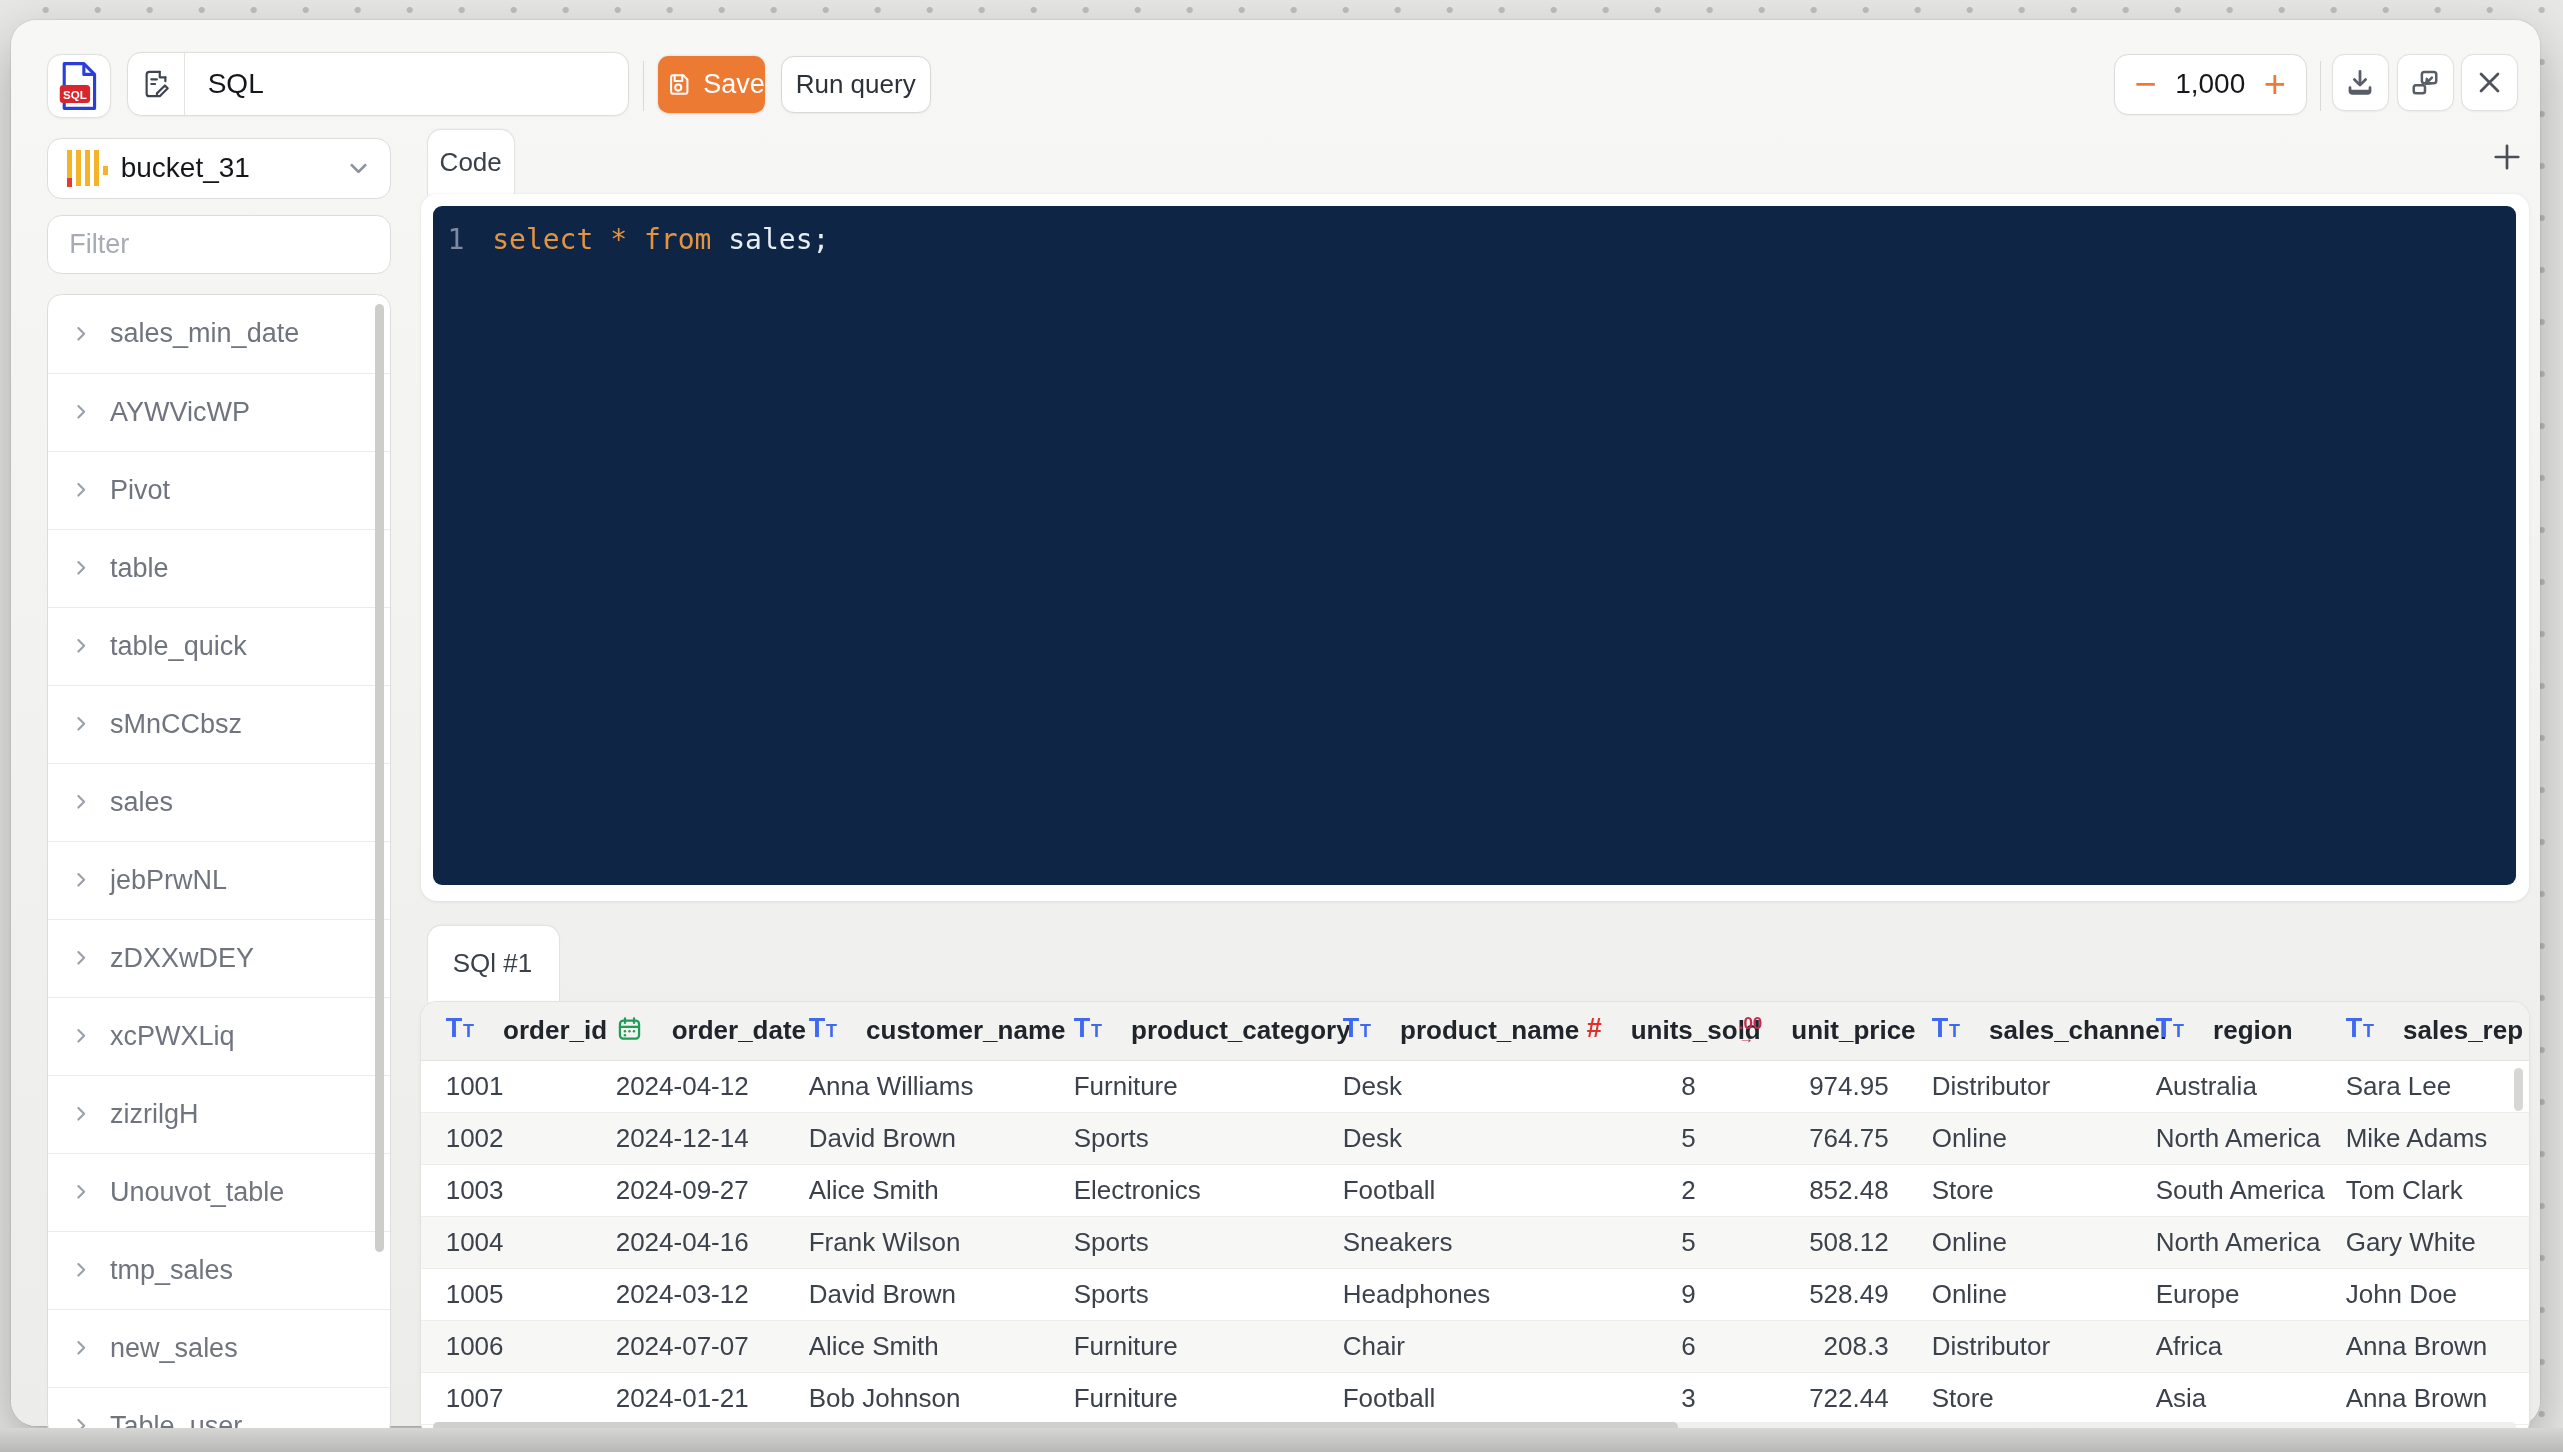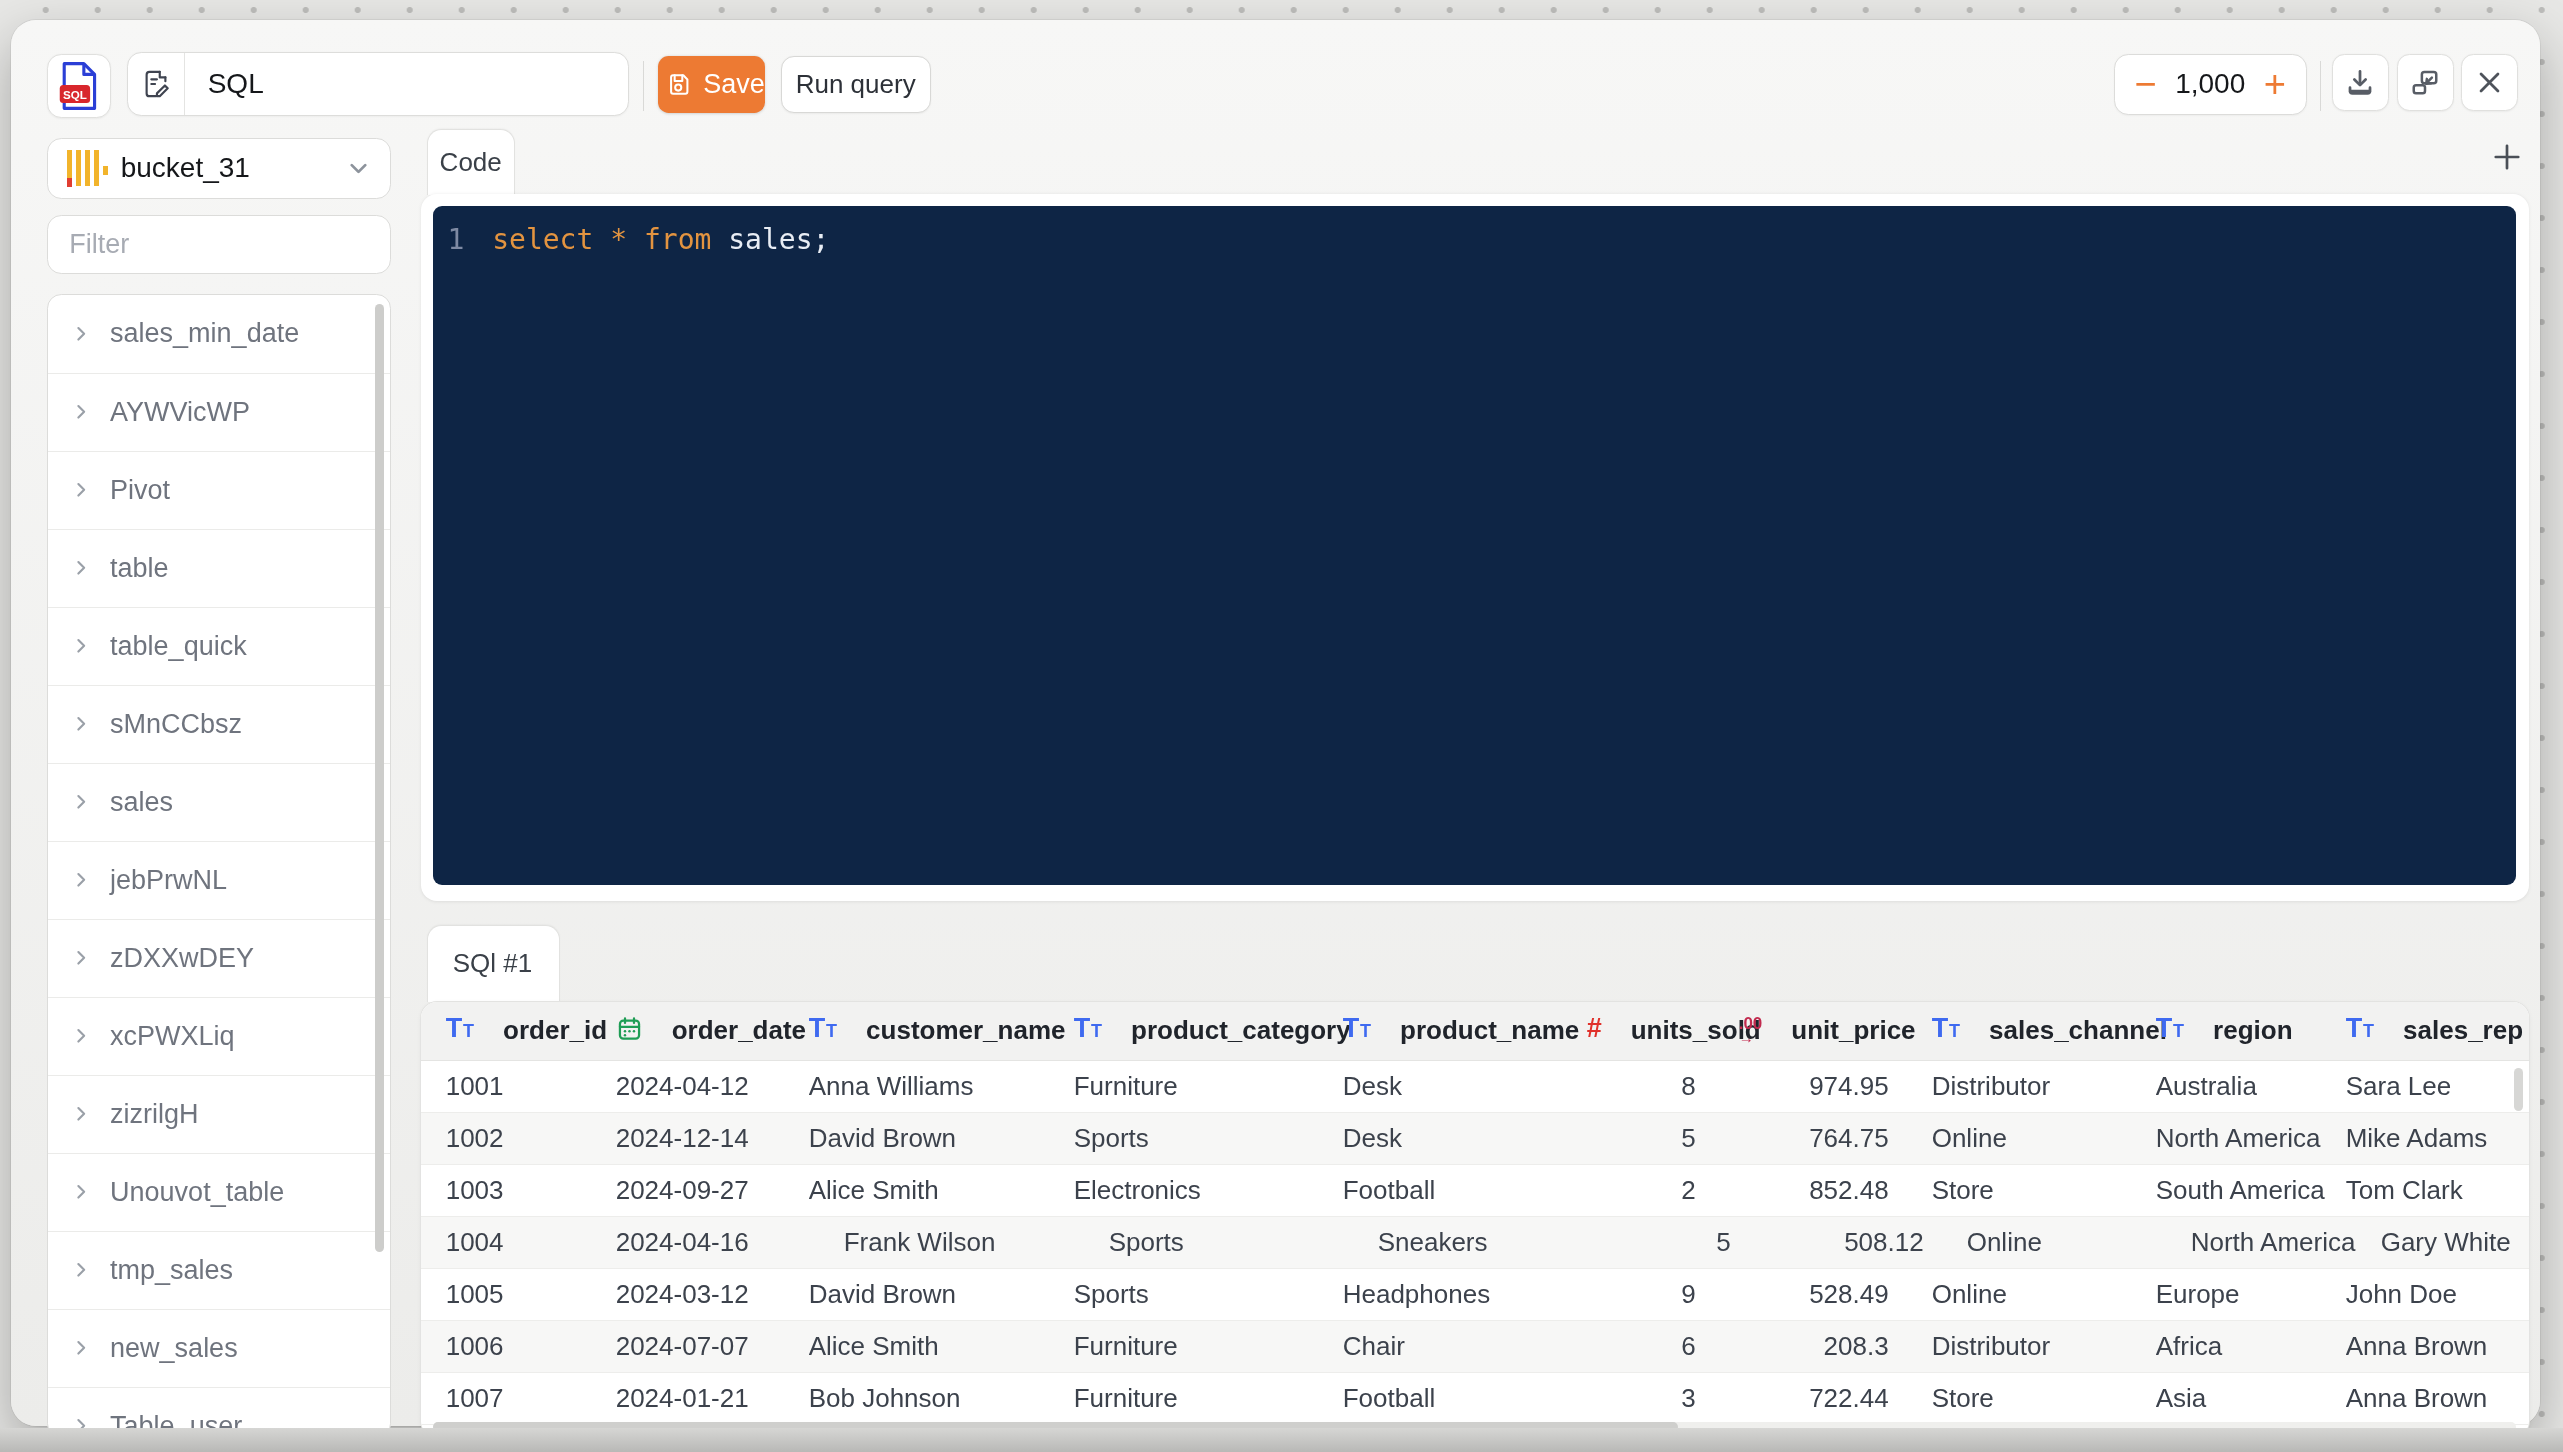--- a/index.html
+++ b/index.html
@@ -415,21 +415,21 @@
           <div class="td" style="width: 244px;">Football</div>
           <div class="td num" style="width: 152px;">2</div>
           <div class="td num" style="width: 193px;">852.48</div>
           <div class="td" style="width: 224px;">Store</div>
           <div class="td" style="width: 190px;">South America</div>
           <div class="td" style="width: 215px;">Tom Clark</div>
         </div>
         <div class="tr alt">
           <div class="td" style="width: 170px;">1004</div>
           <div class="td" style="width: 193px;">2024-04-16</div>
-          <div class="td" style="width: 265px; margin-left: 35px;">Frank Wilson</div>
+          <div class="td" style="width: 265px;">Frank Wilson</div>
           <div class="td" style="width: 269px;">Sports</div>
           <div class="td" style="width: 244px;">Sneakers</div>
           <div class="td num" style="width: 152px;">5</div>
           <div class="td num" style="width: 193px;">508.12</div>
           <div class="td" style="width: 224px;">Online</div>
           <div class="td" style="width: 190px;">North America</div>
           <div class="td" style="width: 215px;">Gary White</div>
         </div>
         <div class="tr">
           <div class="td" style="width: 170px;">1005</div>

